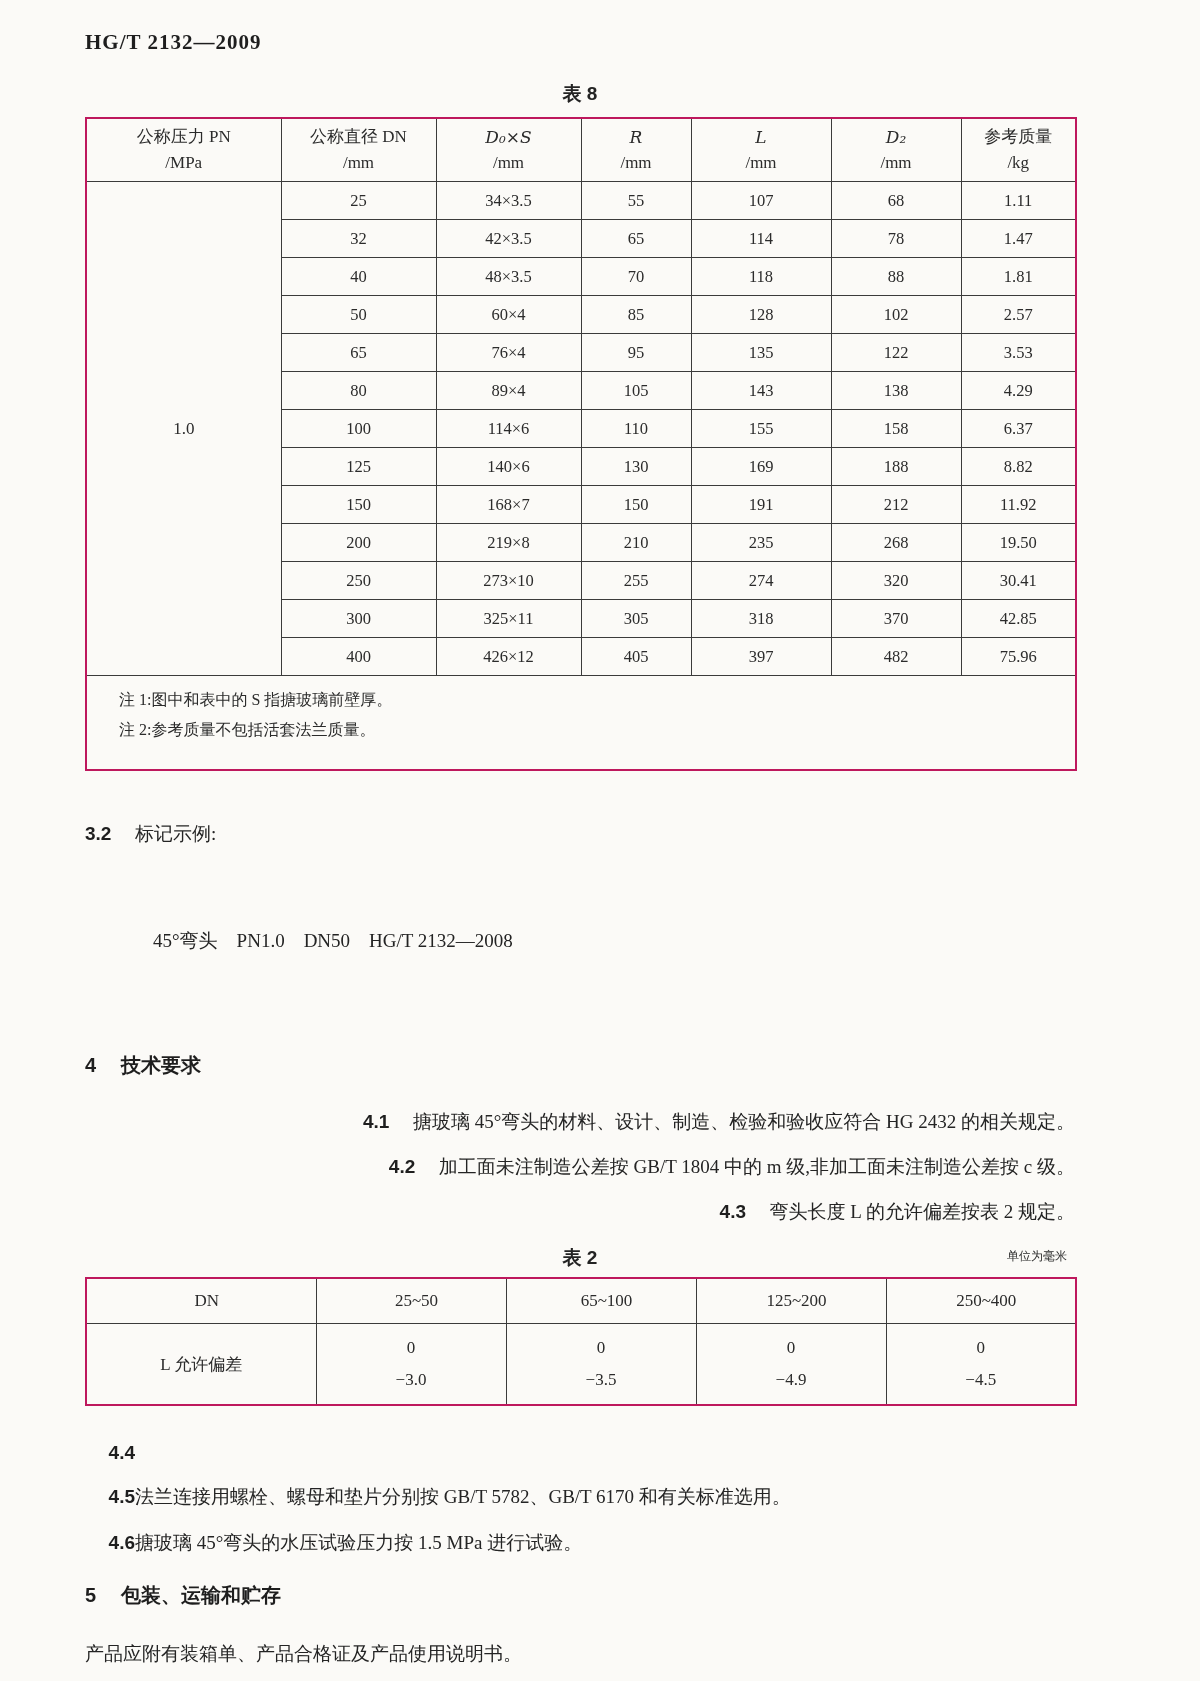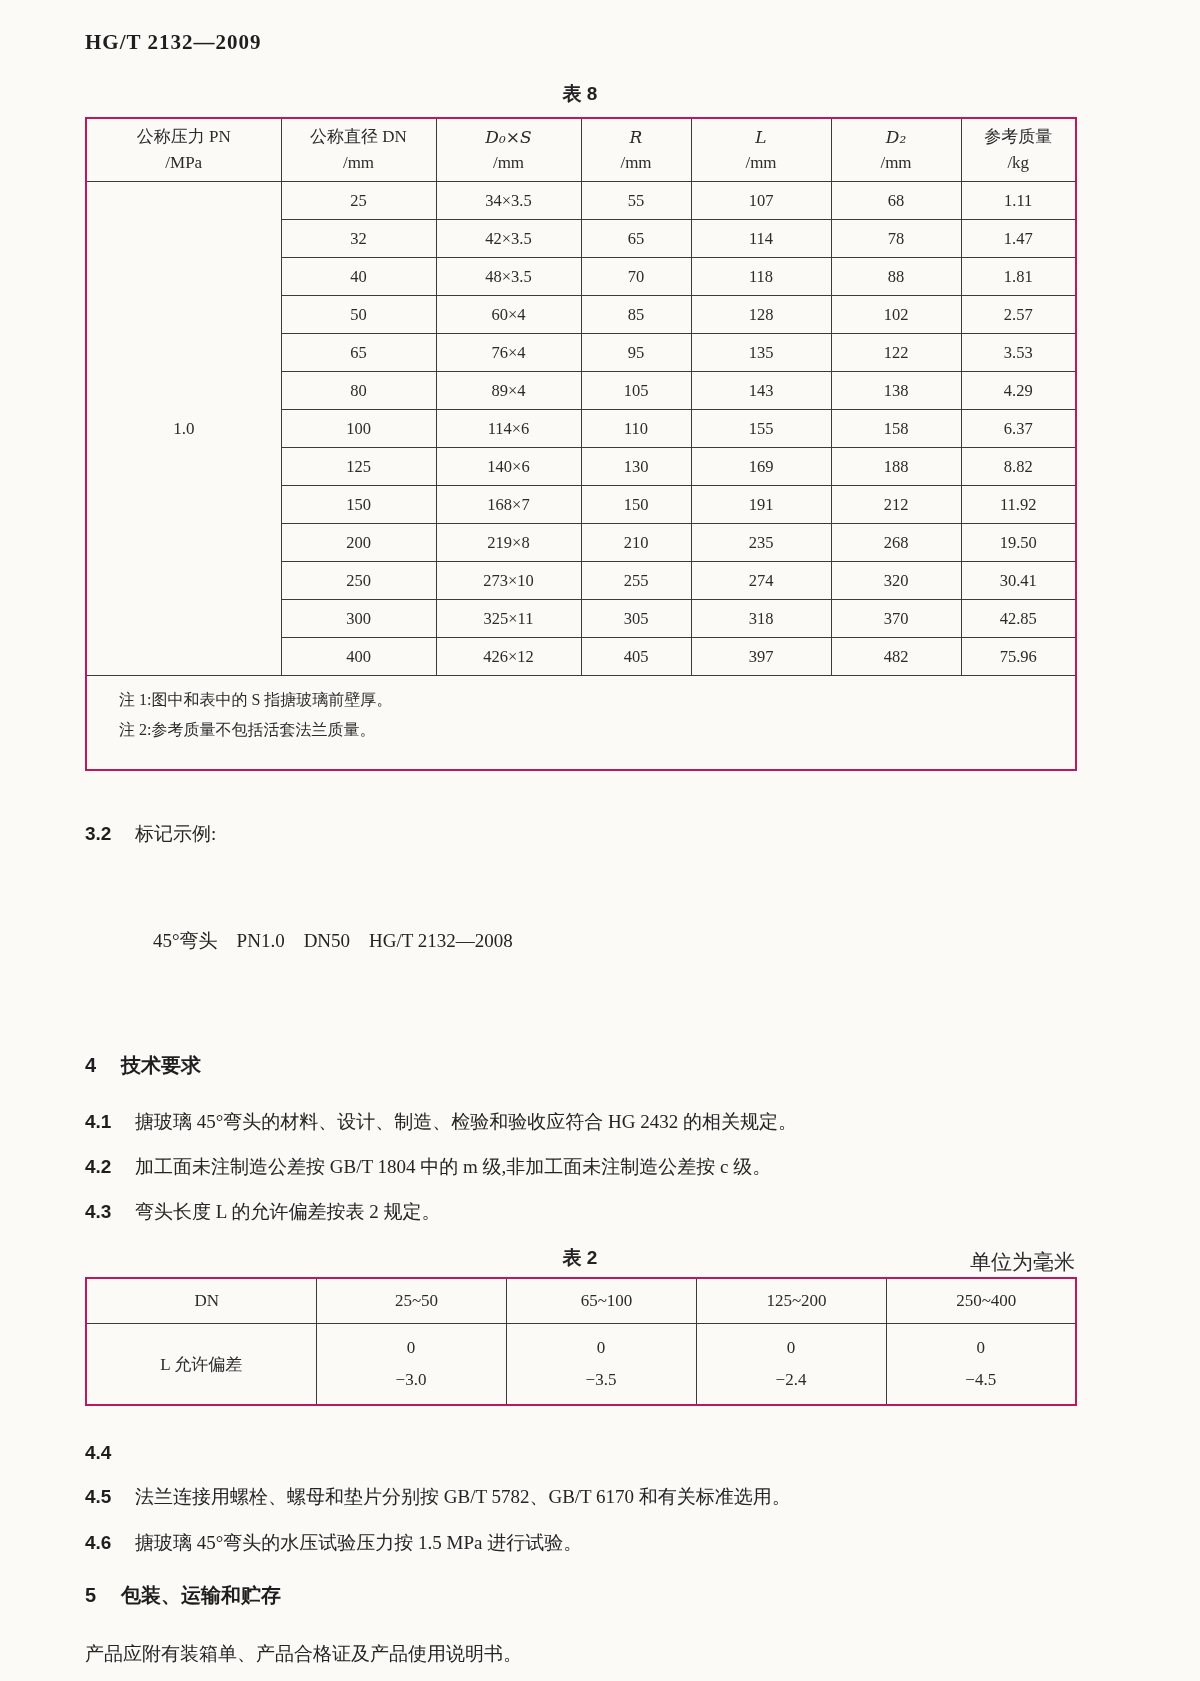--- a/index.html
+++ b/index.html
@@ -19,21 +19,21 @@
   .t-caption{
     text-align:center;font-family:"Liberation Sans","DejaVu Sans",sans-serif;
     font-weight:bold;font-size:19px;margin-top:26px;margin-bottom:10px;
   }
   .t2-caption-row{position:relative;margin-top:20px;margin-bottom:6px;height:26px;}
   .t2-caption-row .cap{
     text-align:center;font-family:"Liberation Sans","DejaVu Sans",sans-serif;
     font-weight:bold;font-size:19px;
   }
   .t2-caption-row .unit{
-    position:absolute;right:0;top:3px;font-size:21px;color:#2b2b2b;
+    position:absolute;right:8px;top:3px;font-size:12px;color:#2b2b2b;
   }
   
   table{border-collapse:collapse;width:990px;table-layout:fixed;background:transparent;}
   table.t1,table.t2{border:2px solid #be185d;}
   .t1 th,.t1 td,.t2 td{border:1px solid #3b3b3b;text-align:center;color:#2b2b2b;}
   .t1 th{font-weight:normal;padding:5px 2px;font-size:17px;line-height:26px;}
   .t1 th .h1,.t1 th .h2{display:block;}
   .t1 th.math .h1{font-style:italic;font-family:"DejaVu Serif",serif;}
   .t1 tbody td{height:37px;font-size:16.5px;padding:0;}
   .t1 td.pn-cell{font-size:17px;}
@@ -53,22 +53,22 @@
   .sec-head .num{min-width:36px;font-size:20px;}
   .sec-head .sec-title{
     font-family:"Liberation Sans","DejaVu Sans",sans-serif;font-weight:bold;
     font-size:20px;color:#1e1e1e;
   }
   .clause .txt{font-size:19px;color:#242424;margin-top:8px;}
   .block-32{margin-top:42px;}
   .block-32 .lines{margin-top:6px;padding-left:68px;font-size:19px;line-height:35px;white-space:pre-wrap;}
   .sec4-head{margin-top:24px;}
   .items-a{margin-top:22px;}
-  .items-a .clause{margin-bottom:11px;}
-  .items-b{margin-top:36px;}
+  .items-a .clause{margin-bottom:11px;justify-content:flex-end;}
+  .items-b{margin-top:36px;text-align:right;}
   .items-b .clause{margin-bottom:12px;}
   .sec5-head{margin-top:26px;}
   .items-c{margin-top:24px;}
   .items-c .clause{margin-bottom:10px;}
 </style>
 </head>
 <body>
 
 <div class="page">
 
@@ -291,21 +291,21 @@
         <td class="dev">
           <div>0</div>
           <div>−3.0</div>
         </td>
         <td class="dev">
           <div>0</div>
           <div>−3.5</div>
         </td>
         <td class="dev">
           <div>0</div>
-          <div>−2.4</div>
+          <div>−4.9</div>
         </td>
         <td class="dev">
           <div>0</div>
           <div>−4.5</div>
         </td>
       </tr>
     </tbody>
   </table>
 
   <div class="items-b">

